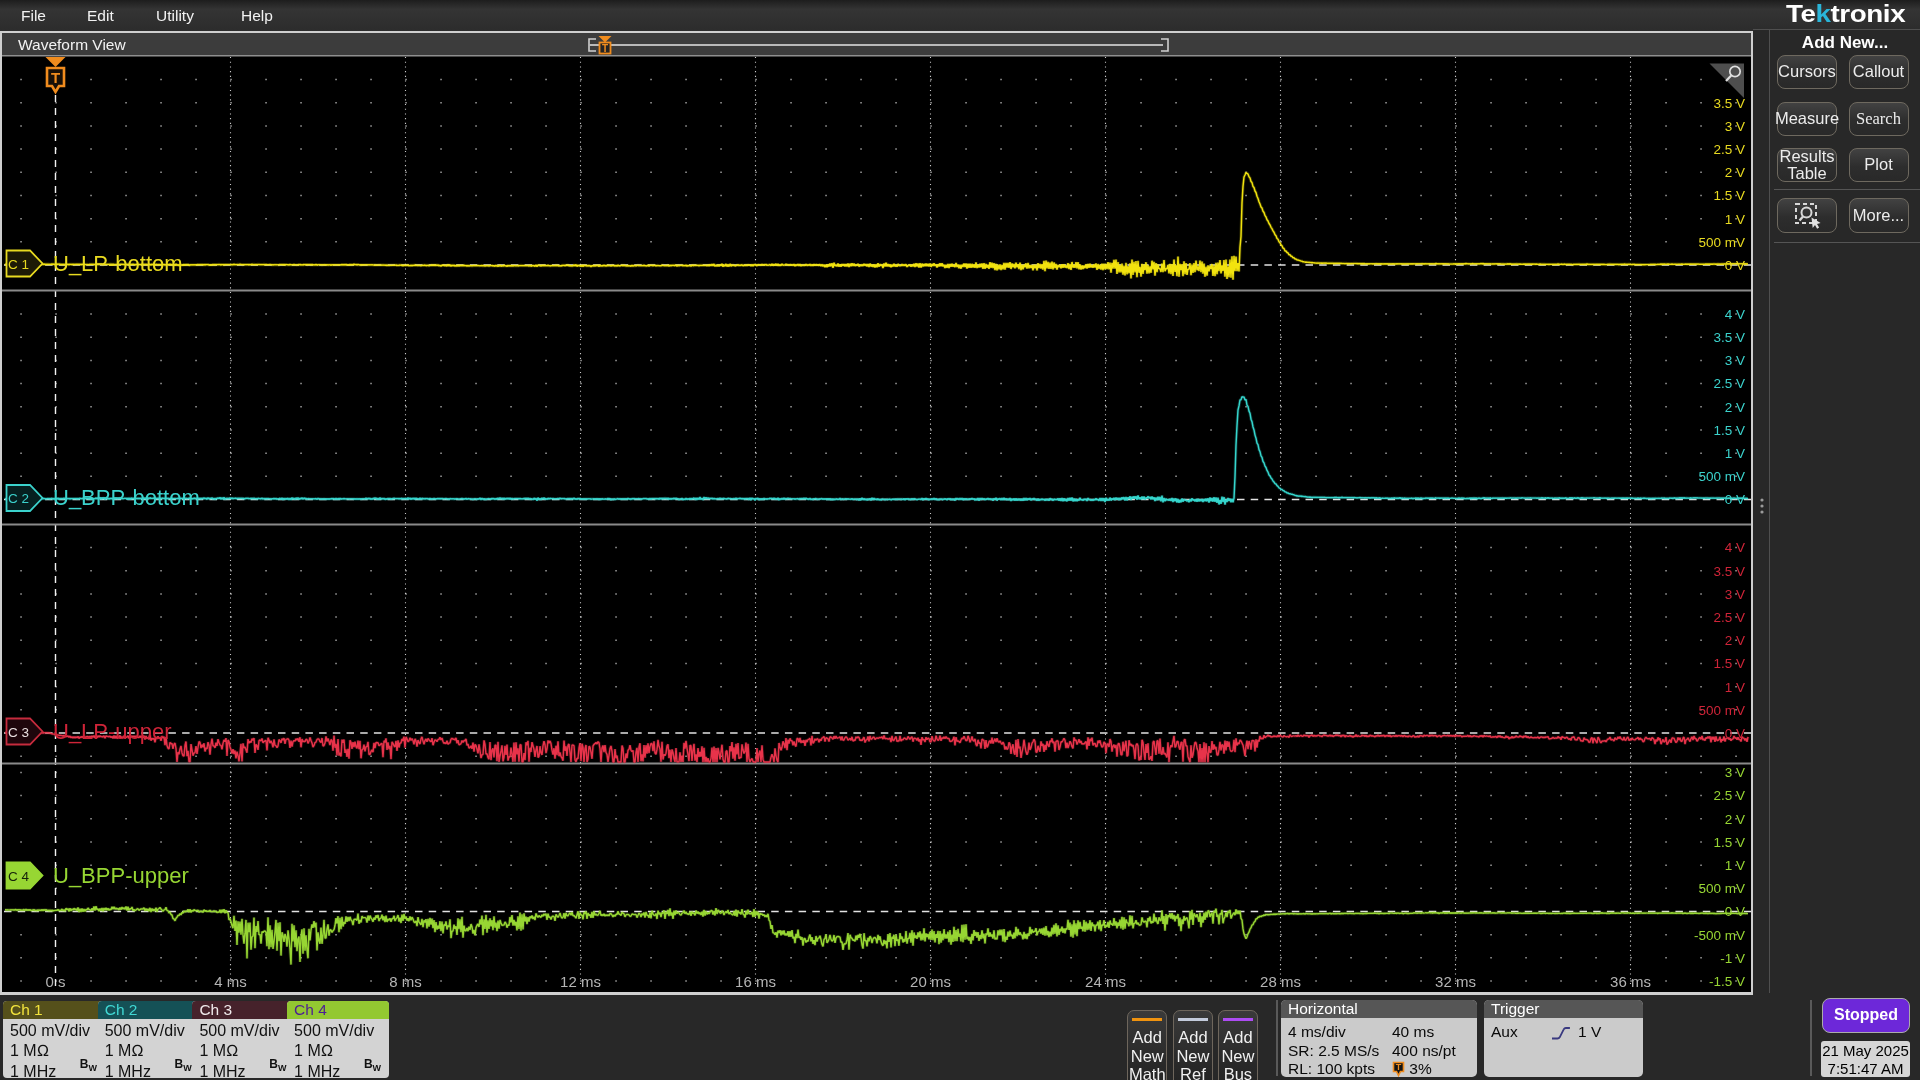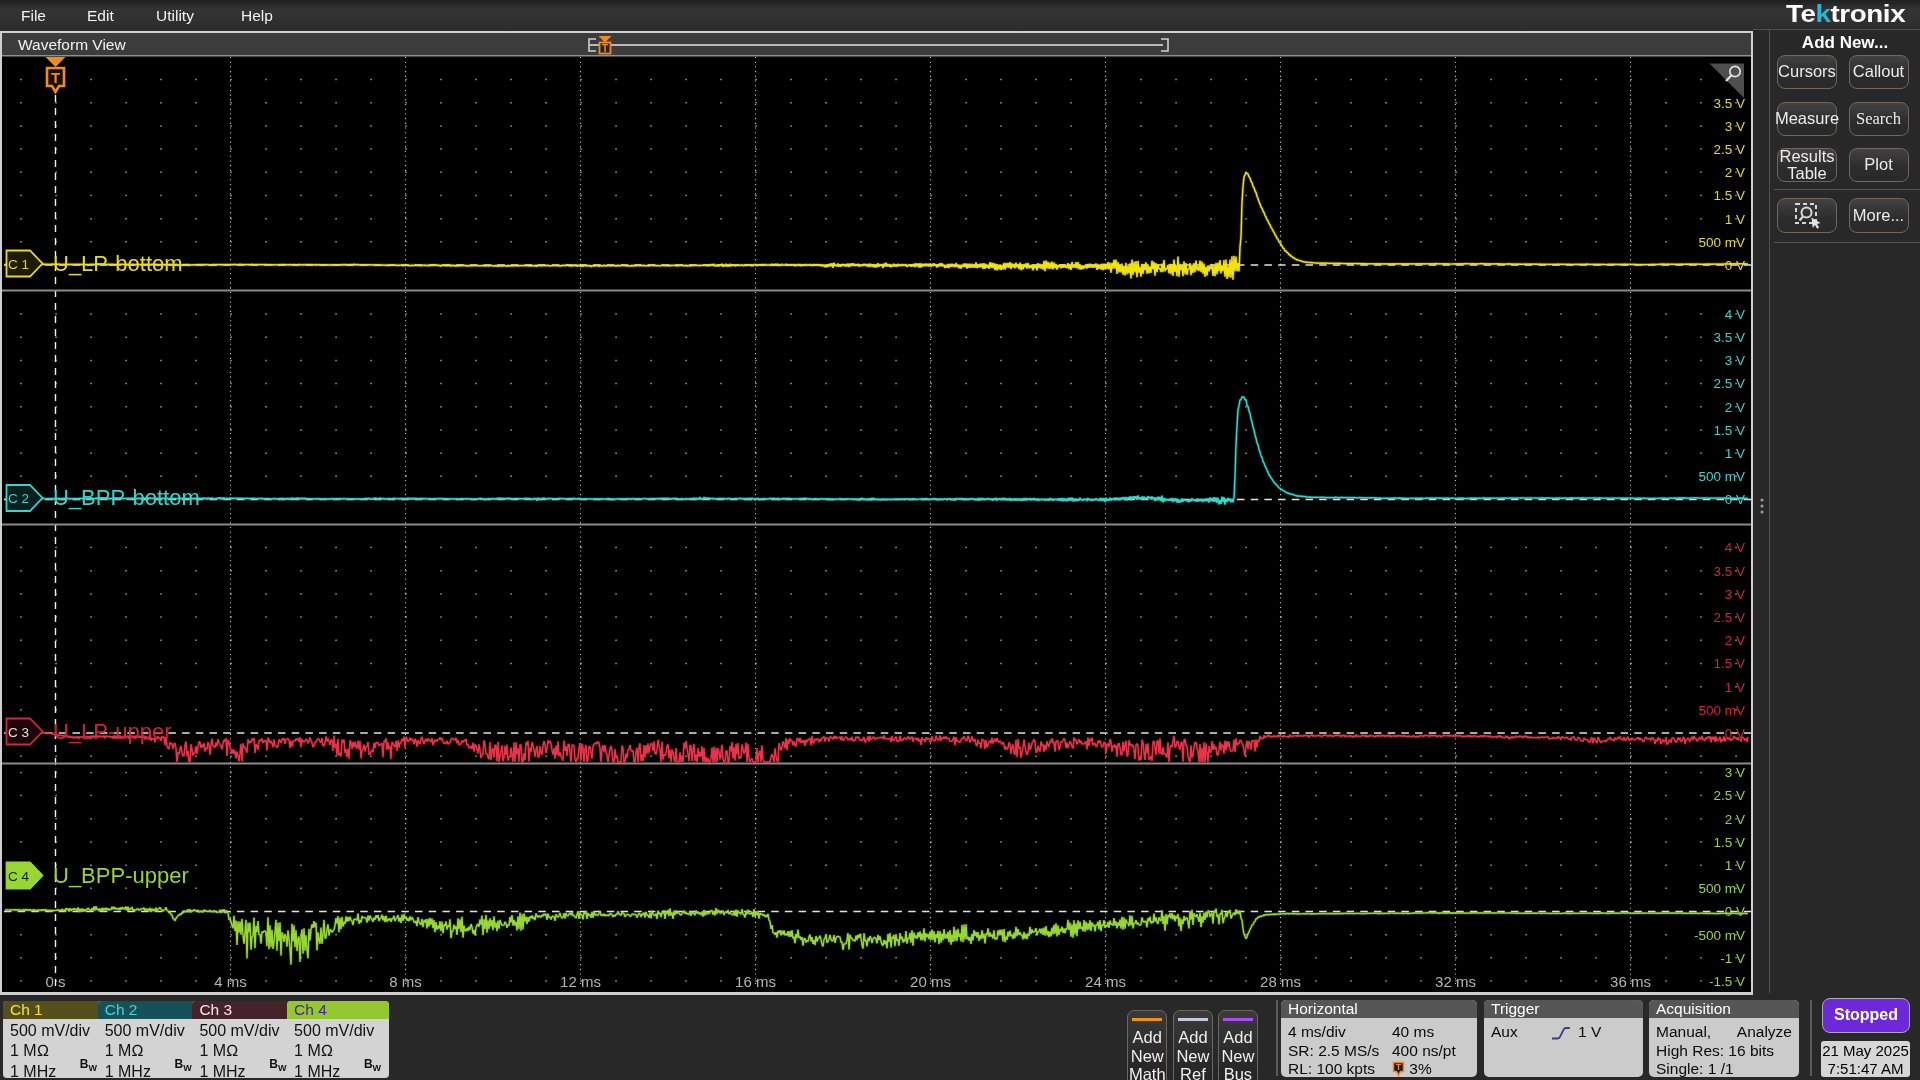--- a/index.html
+++ b/index.html
@@ -283,23 +283,16 @@
       </svg> 3%</div>
   </div>
   <div class="panel" style="left:1484px; width:159px;">
     <div class="hd">Trigger</div>
     <div class="row" style="top:23px;">Aux</div>
     <svg style="position:absolute; left:67px; top:26px;" width="20" height="14" viewBox="0 0 20 14">
       <path d="M1 12.5 h5.5 q1.5 0 2.2-1.2 l4-8 q0.6-1.3 2.2-1.3 h4" fill="none" stroke="#3a3a80" stroke-width="1.8"></path>
     </svg>
     <div class="row" style="top:23px; left:94px;">1 V</div>
   </div>
-  <div class="panel" style="left:1649px; width:150px;">
-    <div class="hd">Acquisition</div>
-    <div class="row" style="top:23px;">Manual,</div>
-    <div class="row" style="top:23px; left:auto; right:7px;">Analyze</div>
-    <div class="row" style="top:41.5px;">High Res: 16 bits</div>
-    <div class="row" style="top:60px;">Single: 1 /1</div>
-  </div>
   <div class="vsep" style="left:1810px;"></div>
   <div id="stopped">Stopped</div>
   <div id="datebox">21 May 2025<br>7:51:47 AM</div>
 </div>
 
 </body></html>

